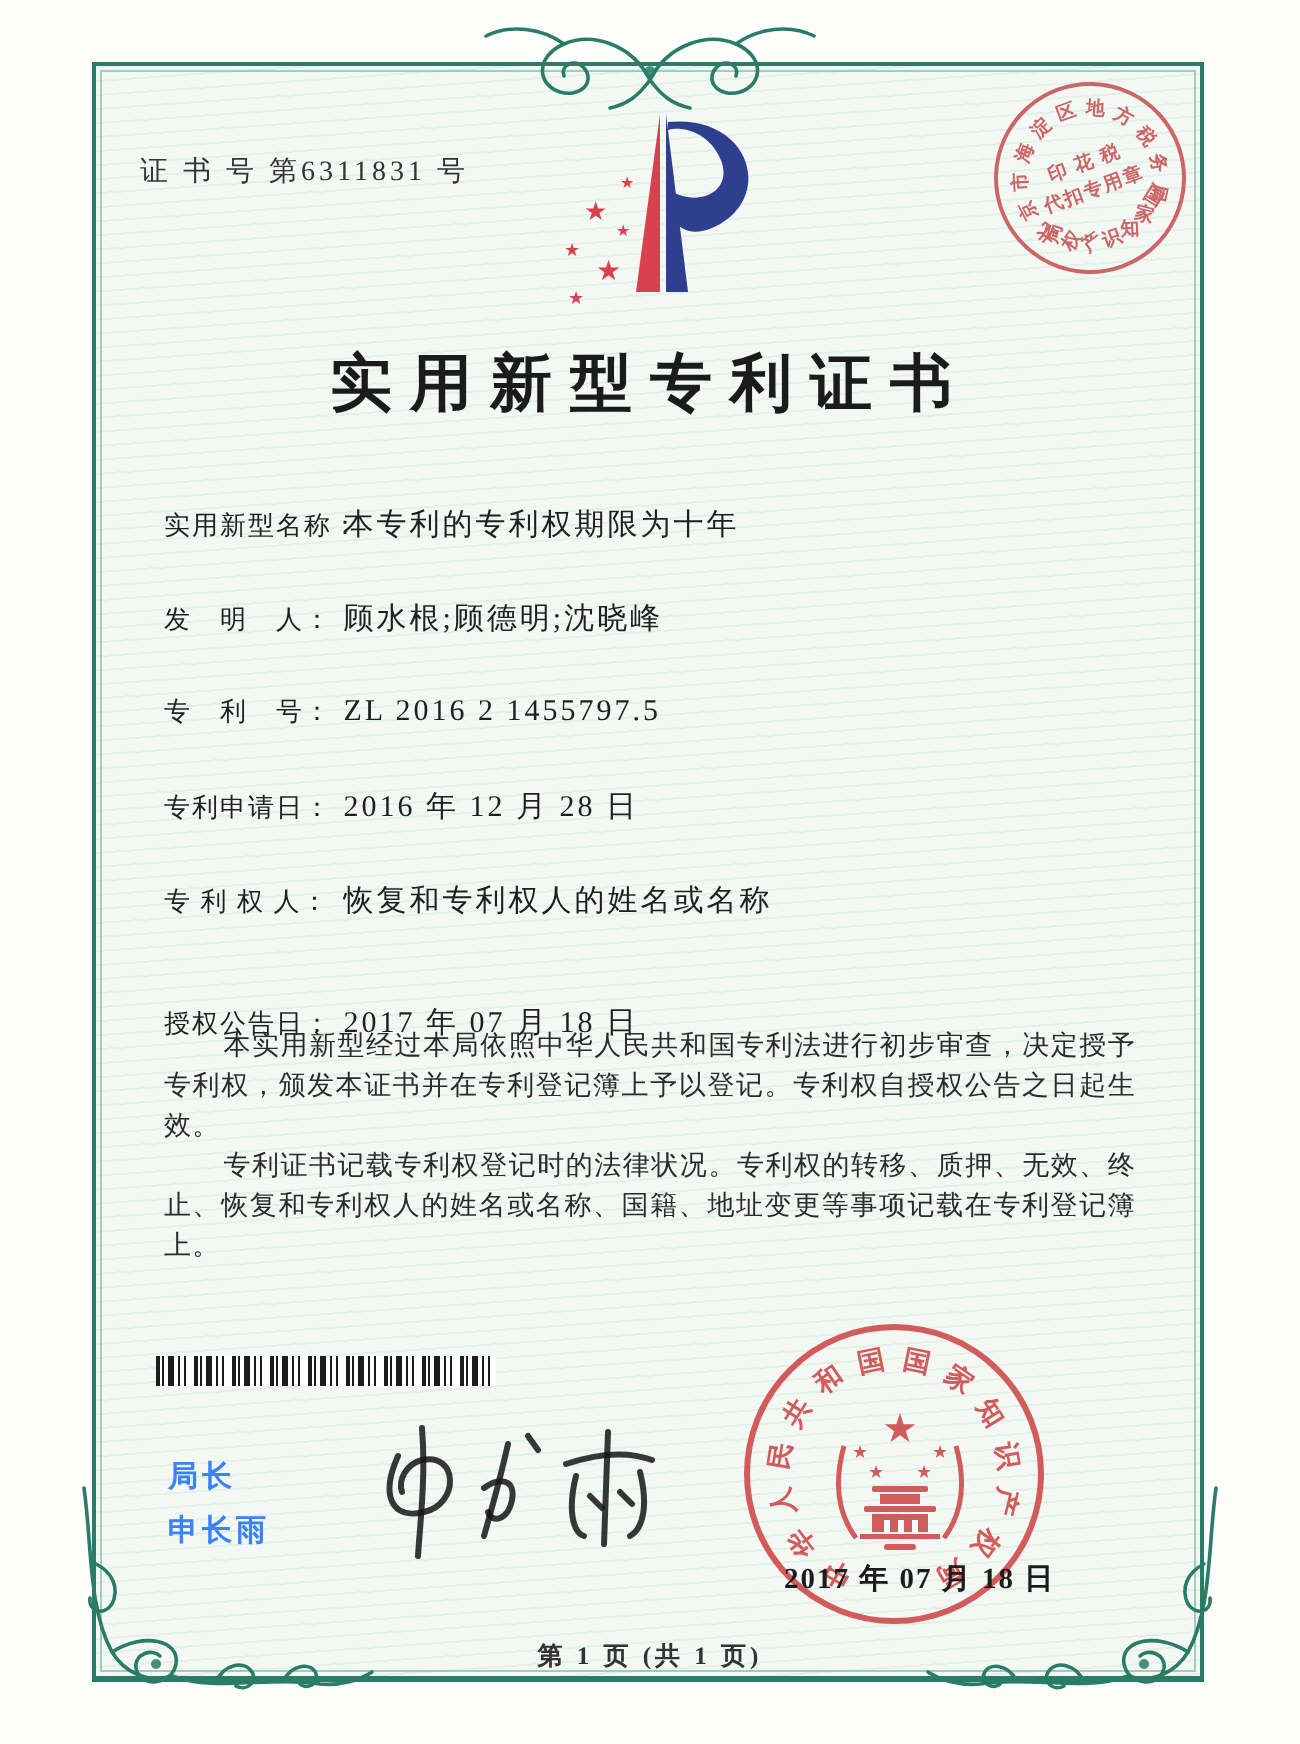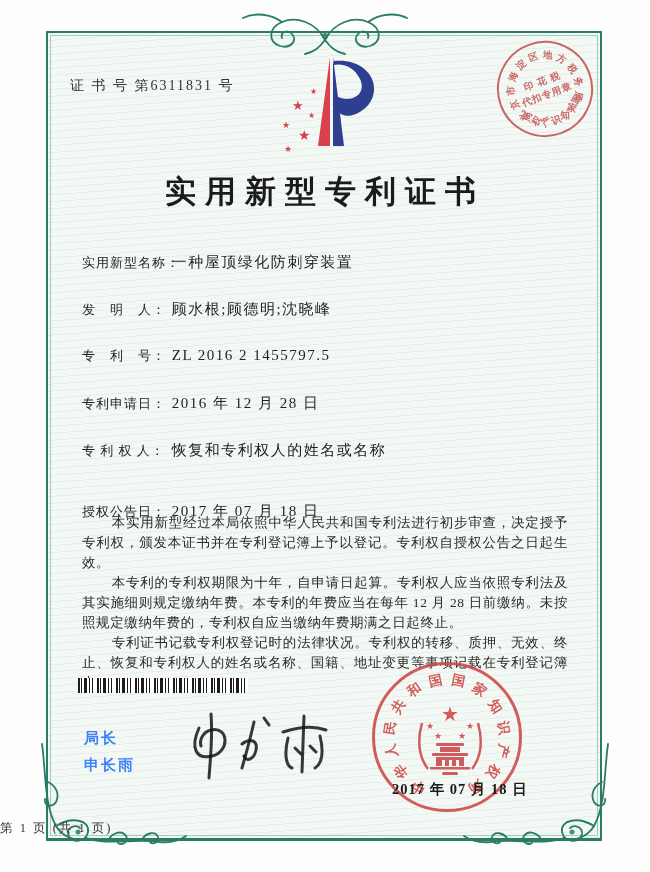--- a/index.html
+++ b/index.html
@@ -55,21 +55,21 @@
       #1c1c1c 14px 15px,#fff 15px 19px);
   }
   .signer{left:84px;font-size:15px;font-family:"Liberation Sans","DejaVu Sans",sans-serif;
           font-weight:600;color:#3b82f6;letter-spacing:2px;}
   .signer-title{top:729px}
   .signer-name{top:756px}
   .signature-box{left:182px;top:708px;width:155px;height:80px;}
   .signature-box path{stroke:#151515;stroke-width:3;fill:none;stroke-linecap:round;opacity:.85;}
 
   .issue-date{left:392px;top:780px;font-size:14.5px;letter-spacing:1px;color:#1c1c1c;z-index:6;font-weight:600;}
-  .page-footer{left:0;right:0;top:820px;text-align:left;font-size:12.5px;color:#333;letter-spacing:2px;}
+  .page-footer{left:0;right:0;top:820px;text-align:center;font-size:12.5px;color:#333;letter-spacing:2px;font-weight:bold;}
 
   
   .seal-ring span, .ring span{
     position:absolute;left:50%;top:50%;width:18px;height:18px;margin:-9px 0 0 -9px;
     text-align:center;line-height:18px;transform-origin:50% 50%;
   }
   .authority-seal{
     left:372px;top:662px;width:150px;height:150px;border-radius:50%;
     border:3.5px solid var(--seal-red,#ce4747);box-sizing:border-box;
     z-index:5;opacity:.88;
@@ -133,21 +133,21 @@
     <text x="12" y="76" font-size="9" style="fill:var(--logo-red,#d8414d)">★</text>
     <text x="28" y="88" font-size="14" style="fill:var(--logo-red,#d8414d)">★</text>
     <text x="14" y="100" font-size="9" style="fill:var(--logo-red,#d8414d)">★</text>
   </svg>
 </div>
 
 <div class="abs title">实用新型专利证书</div>
 
 <div class="abs field f0">
   <span class="lab">实用新型名称：</span>
-  <span class="val">一种屋顶绿化防刺穿装置</span>
+  <span class="val">本专利的专利权期限为十年</span>
 </div>
 <div class="abs field f1">
   <span class="lab">发　明　人：</span>
   <span class="val">顾水根;顾德明;沈晓峰</span>
 </div>
 <div class="abs field f2">
   <span class="lab">专　利　号：</span>
   <span class="val">ZL 2016 2 1455797.5</span>
 </div>
 <div class="abs field f3">
@@ -158,21 +158,20 @@
   <span class="lab">专 利 权 人：</span>
   <span class="val">恢复和专利权人的姓名或名称</span>
 </div>
 <div class="abs field f5">
   <span class="lab">授权公告日：</span>
   <span class="val">2017 年 07 月 18 日</span>
 </div>
 
 <div class="abs body-text">
   <p>本实用新型经过本局依照中华人民共和国专利法进行初步审查，决定授予专利权，颁发本证书并在专利登记簿上予以登记。专利权自授权公告之日起生效。</p>
-  <p>本专利的专利权期限为十年，自申请日起算。专利权人应当依照专利法及其实施细则规定缴纳年费。本专利的年费应当在每年 12 月 28 日前缴纳。未按照规定缴纳年费的，专利权自应当缴纳年费期满之日起终止。</p>
   <p>专利证书记载专利权登记时的法律状况。专利权的转移、质押、无效、终止、恢复和专利权人的姓名或名称、国籍、地址变更等事项记载在专利登记簿上。</p>
 </div>
 
 <div class="abs barcode"></div>
 
 <div class="abs signer signer-title">局长</div>
 <div class="abs signer signer-name">申长雨</div>
 
 <div class="abs signature-box">
   <svg width="155" height="80" viewBox="0 0 155 80">

